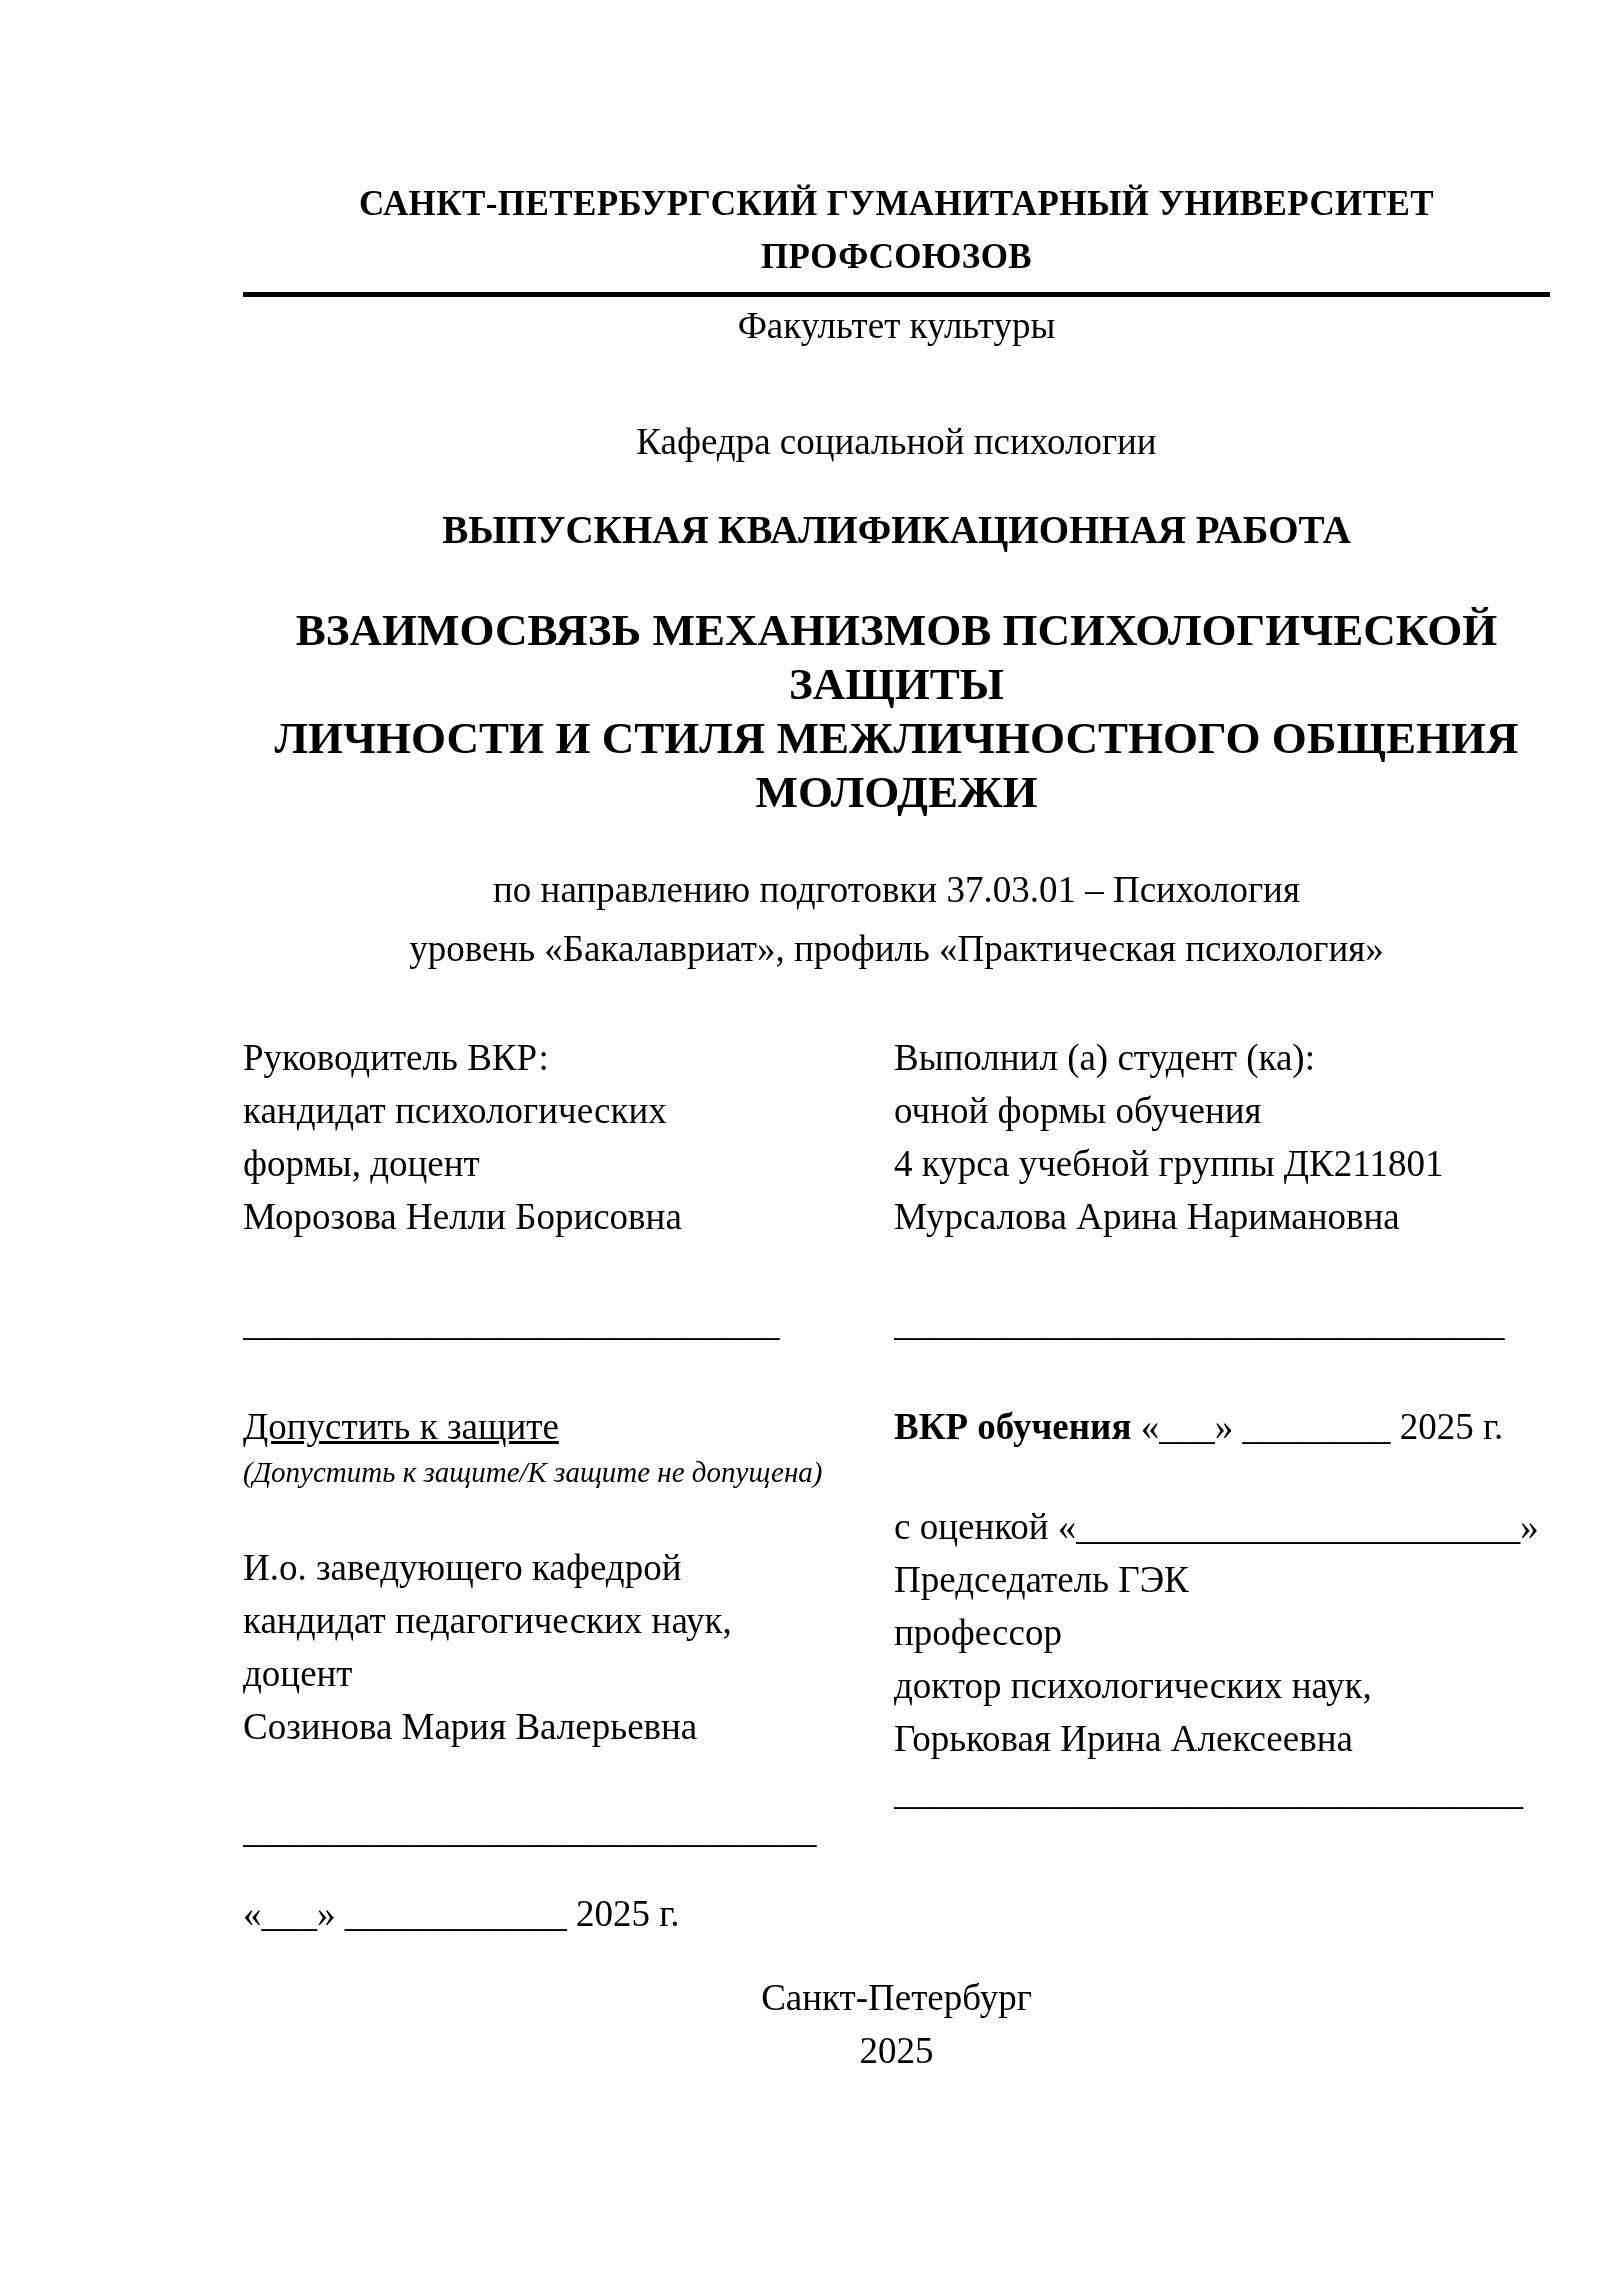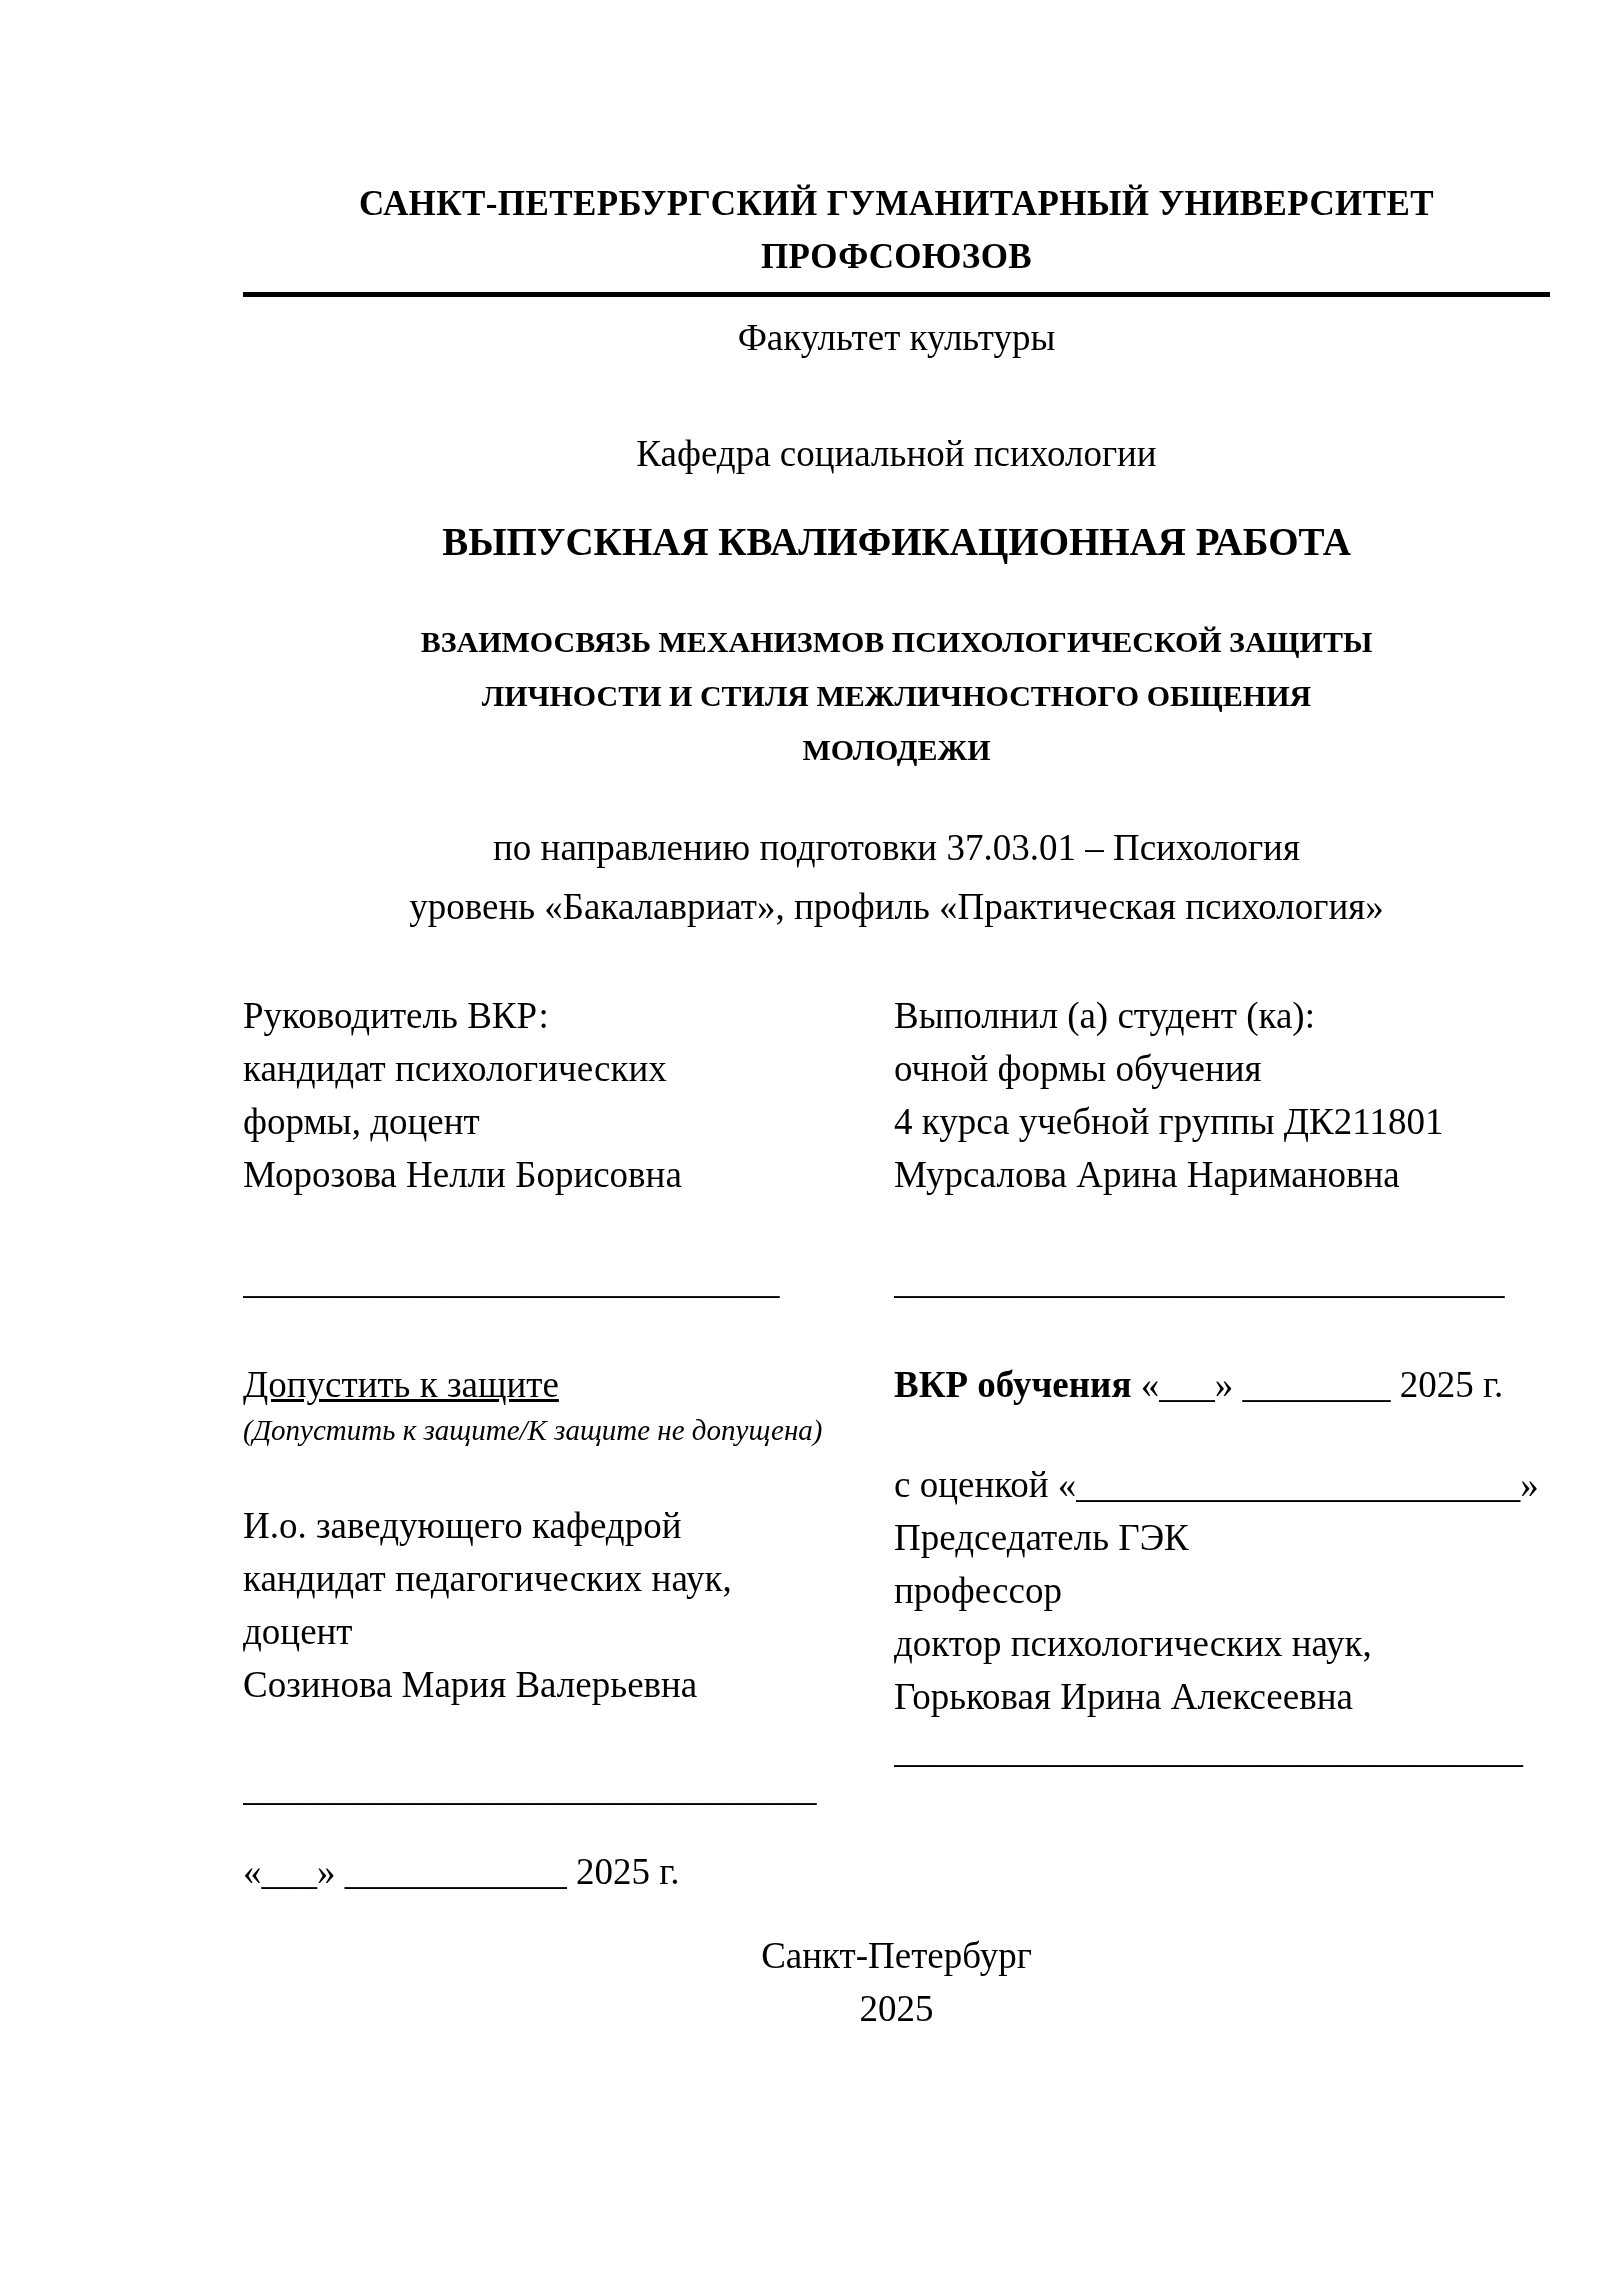--- a/index.html
+++ b/index.html
@@ -25,32 +25,32 @@
   .bold { font-weight: bold; }
 
   .university {
     text-align: center;
     font-weight: bold;
     font-size: 35px;
     letter-spacing: 0.4px;
     padding-bottom: 9.4px;
     border-bottom: 5.5px solid #000000;
   }
-  .faculty { text-align: center; margin-top: 14px; }
+  .faculty { text-align: center; margin-top: 2px; }
   .department { text-align: center; margin-top: 63px; }
   .work-type {
     text-align: center;
     font-weight: bold;
     font-size: 39px;
     margin-top: 35px;
   }
   .thesis-title {
     text-align: center;
     font-weight: bold;
-    font-size: 30px;
+    font-size: 45px;
     line-height: 54px;
     margin-top: 47px;
   }
   .program {
     text-align: center;
     margin-top: 41px;
     line-height: 59px;
   }
 
   .columns {

